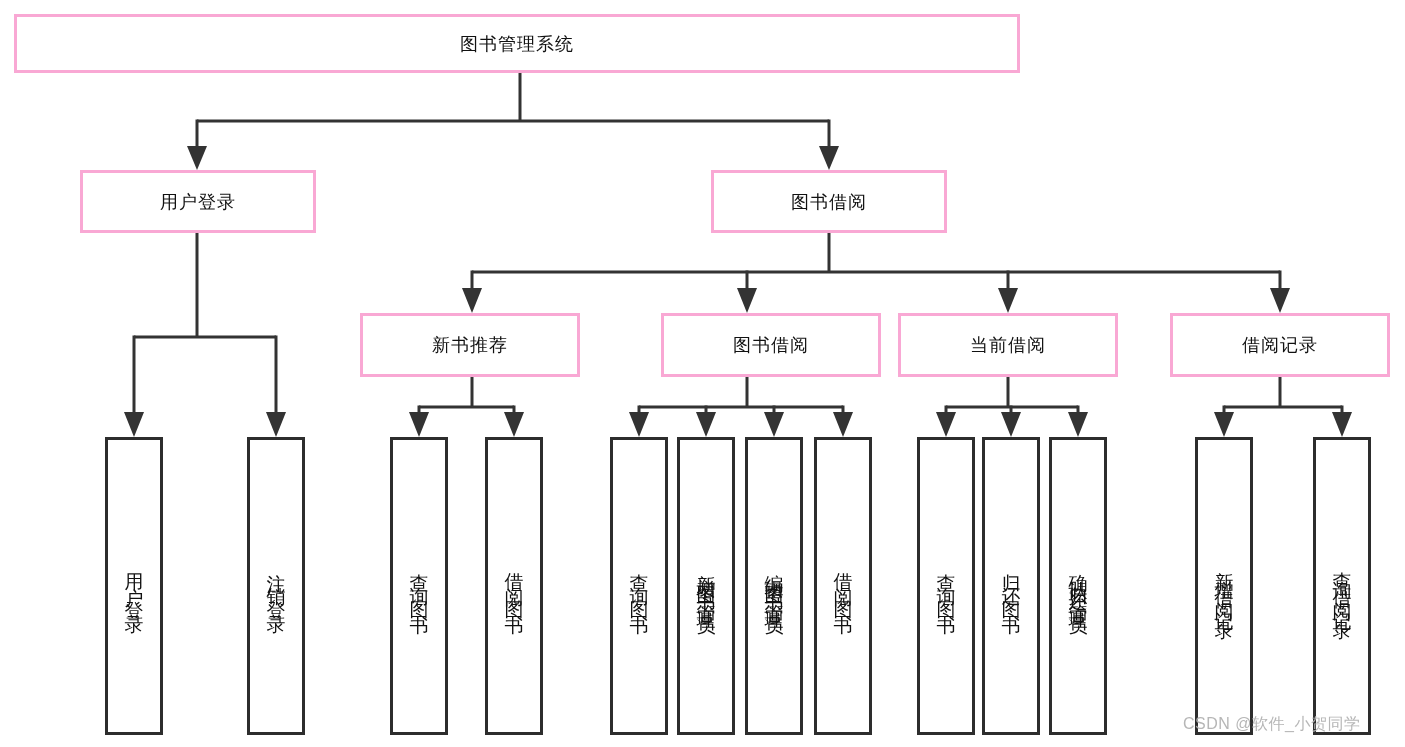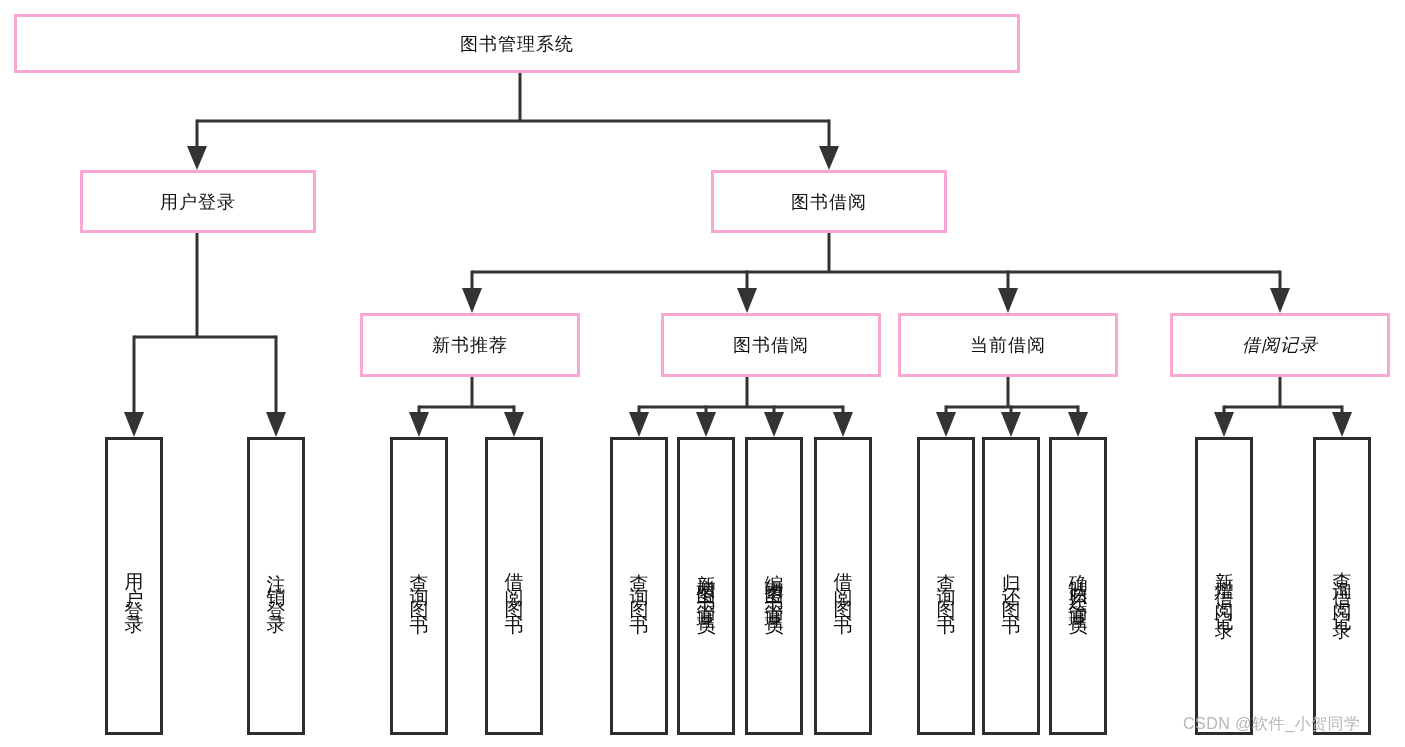--- a/index.html
+++ b/index.html
@@ -62,21 +62,21 @@
   .leaf.sp-wide  { letter-spacing: 14px; }
   .leaf.sp-mid   { letter-spacing: 10px; }
   .leaf.sp-tight { letter-spacing: 6px; }
   .root-box  { left: 14px;  top: 14px;  width: 1006px; height: 59px; }
   .n-user    { left: 80px;  top: 170px; width: 236px;  height: 63px; }
   .n-mgmt    { left: 711px; top: 170px; width: 236px;  height: 63px; }
   .l3 { top: 313px; width: 220px; height: 64px; }
   .n-newrec  { left: 346px; margin-left: 14px;  }
   .n-borrow  { left: 637px; margin-left: 24px;  }
   .n-current { left: 898px; text-align: center;  }
-  .n-records { left: 1170px; font-style: italic; }
+  .n-records { left: 1170px; }
   .lf-1  { left: 105px;  }
   .lf-2  { left: 247px;  }
   .lf-3  { left: 390px;  }
   .lf-4  { left: 485px;  }
   .lf-5  { left: 610px;  }
   .lf-6  { left: 677px;  }
   .lf-7  { left: 745px;  }
   .lf-8  { left: 814px;  }
   .lf-9  { left: 917px;  }
   .lf-10 { left: 982px;  }

